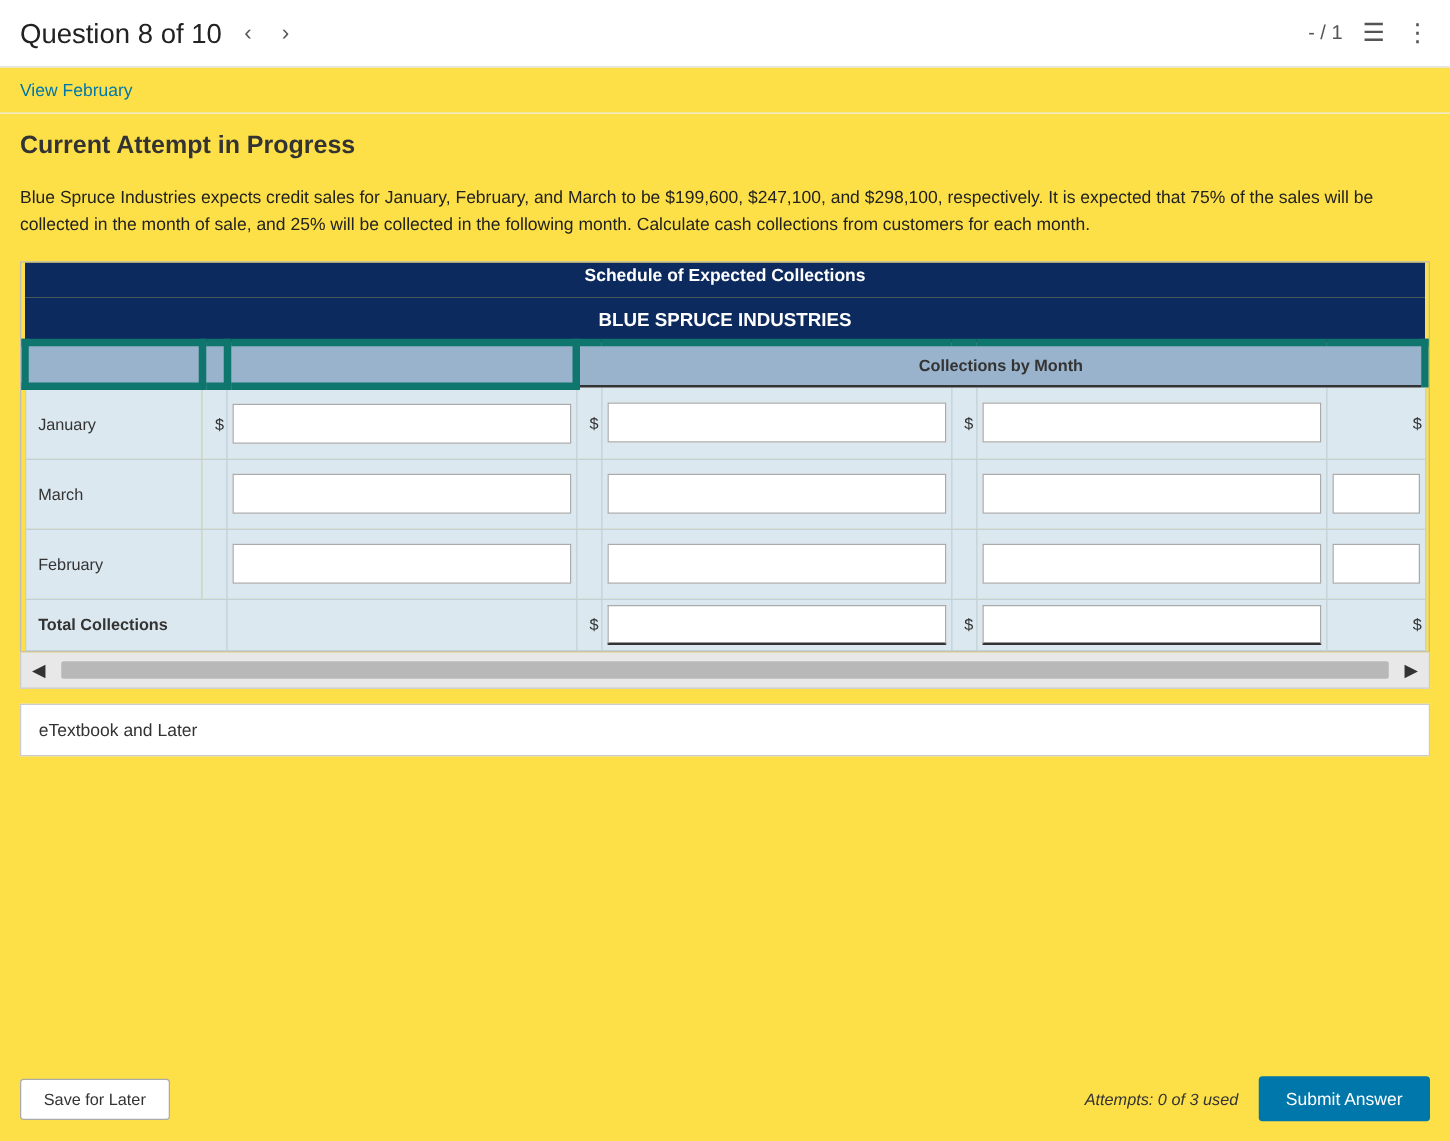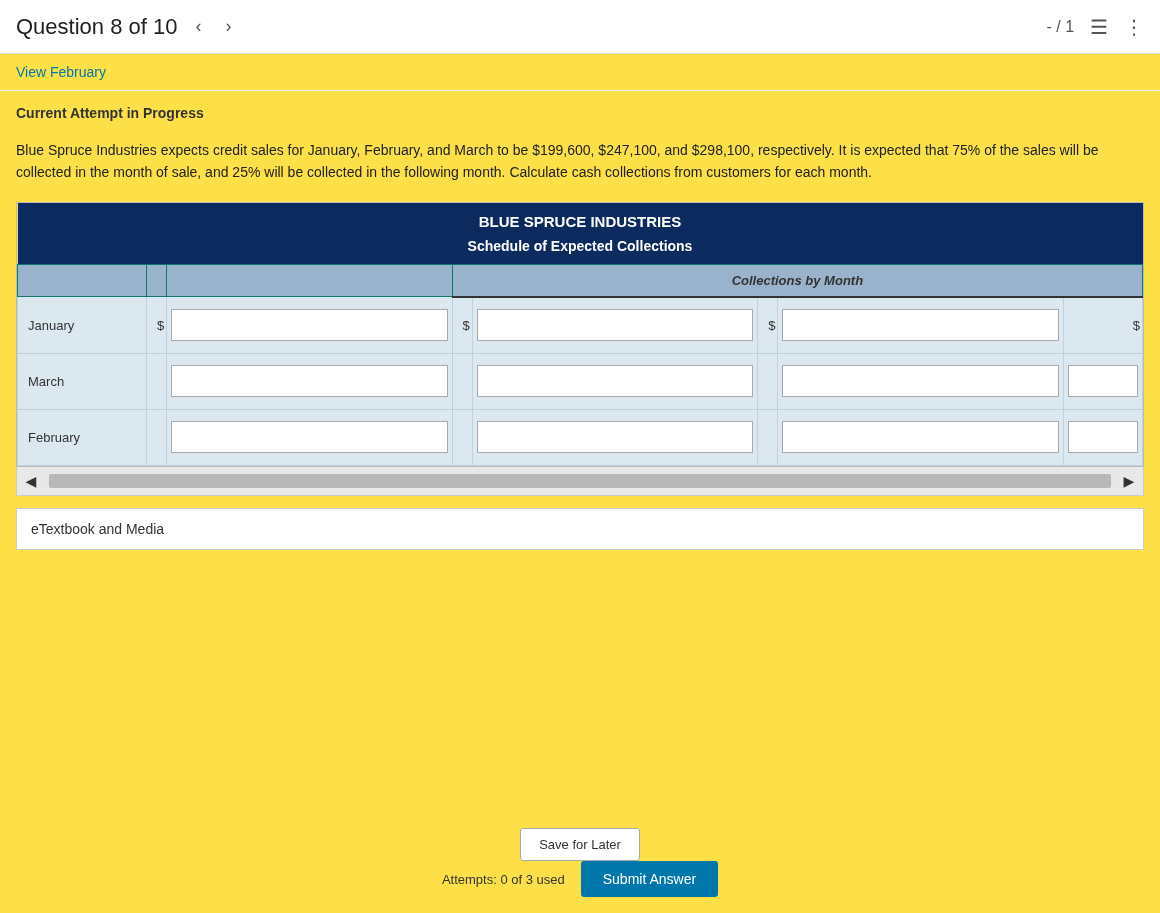--- a/index.html
+++ b/index.html
@@ -69,21 +69,21 @@
     .view-policies-link {
       color: #0077aa;
       text-decoration: none;
       font-size: 14px;
     }
 
     
     .attempt-label {
       padding: 14px 16px 6px 16px;
       font-weight: bold;
-      font-size: 14px;
+      font-size: 20px;
     }
 
     
     .question-text {
       padding: 12px 16px 18px 16px;
       font-size: 14px;
       line-height: 1.6;
       color: #222;
     }
 
@@ -119,22 +119,21 @@
       padding: 2px 8px 10px 8px;
       font-size: 14px;
       font-weight: bold;
     }
     .col-header-row td, .col-header-row th {
       background: #9ab3cc;
       font-weight: bold;
       text-align: center;
       padding: 8px 6px;
       font-size: 13px;
-      border: 1px solid #0f766e;
-      font-style: italic;
+      border: 6px solid #0f766e;
     }
 
     
     .data-row td {
       padding: 20px 6px;
       border: 1px solid #c0d0dc;
       background: #dce8f0;
       vertical-align: middle;
     }
     .data-row td.label-cell {
@@ -224,39 +223,39 @@
       background: #fff;
     }
 
     
     .footer {
       display: flex;
       align-items: center;
       justify-content: space-between;
       padding: 16px 16px;
       margin-top: auto;
-      flex-direction: column;
     }
     .save-later-btn {
       border: 1px solid #aaa;
       background: #fff;
       color: #333;
       padding: 8px 18px;
       font-size: 13px;
       cursor: pointer;
       border-radius: 3px;
     }
     .footer-right {
       display: flex;
       align-items: center;
       gap: 16px;
     }
     .attempts-text {
       font-size: 13px;
       color: #333;
+      font-style: italic;
     }
     .submit-btn {
       background: #0077aa;
       color: #fff;
       border: none;
       padding: 10px 22px;
       font-size: 14px;
       cursor: pointer;
       border-radius: 3px;
     }
@@ -297,24 +296,24 @@
 
   <div class="attempt-label">Current Attempt in Progress</div>
 
   <div class="question-text">Blue Spruce Industries expects credit sales for January, February, and March to be $199,600, $247,100, and $298,100, respectively. It is expected that 75% of the sales will be collected in the month of sale, and 25% will be collected in the following month. Calculate cash collections from customers for each month.</div>
 
   <div class="table-outer">
     <div class="table-scroll-wrapper">
       <table>
         <thead>
           <tr>
+            <td colspan="8" class="thead-subtitle">Schedule of Expected Collections</td>
+          </tr>
+          <tr>
             <td colspan="8" class="thead-title">BLUE SPRUCE INDUSTRIES</td>
-          </tr>
-          <tr>
-            <td colspan="8" class="thead-subtitle">Schedule of Expected Collections</td>
           </tr>
           <tr class="col-header-row">
             <td class="empty-top-left"></td>
             <td class="empty-top-left"></td>
             <td class="empty-top-left"></td>
             <td colspan="5" class="collections-span">Collections by Month</td>
           </tr>
         </thead>
         <tbody>
 
@@ -344,33 +343,42 @@
             <td class="label-cell">February</td>
             <td class="dollar-cell"></td>
             <td class="input-cell"><input type="text" style=""></td>
             <td class="dollar-cell"></td>
             <td class="input-cell"><input type="text" style=""></td>
             <td class="dollar-cell"></td>
             <td class="input-cell"><input type="text" style=""></td>
             <td class="input-cell"><input type="text" style="min-width: 70px;"></td>
           </tr>
 
+          <tr class="total-row">
+            <td class="label-cell" colspan="2">Total Collections</td>
+            <td class="input-cell"></td>
+            <td class="dollar-cell">$</td>
+            <td class="input-cell"><input type="text" style="border-bottom: 2px solid rgb(51, 51, 51);"></td>
+            <td class="dollar-cell">$</td>
+            <td class="input-cell"><input type="text" style="border-bottom: 2px solid rgb(51, 51, 51);"></td>
+            <td class="dollar-cell">$</td>
+          </tr>
         </tbody>
       </table>
     </div>
   </div>
 
   <div class="scrollbar-row">
     <div class="scroll-arrow">◀</div>
     <div class="scroll-track"></div>
     <div class="scroll-arrow">▶</div>
   </div>
 
   <div class="etextbook-bar">
-    <span>eTextbook and Media</span>
+    <span>eTextbook and Later</span>
   </div>
 
   <div class="footer">
     <button class="save-later-btn">Save for Later</button>
     <div class="footer-right">
       <span class="attempts-text">Attempts: 0 of 3 used</span>
       <button class="submit-btn">Submit Answer</button>
     </div>
   </div>
 

